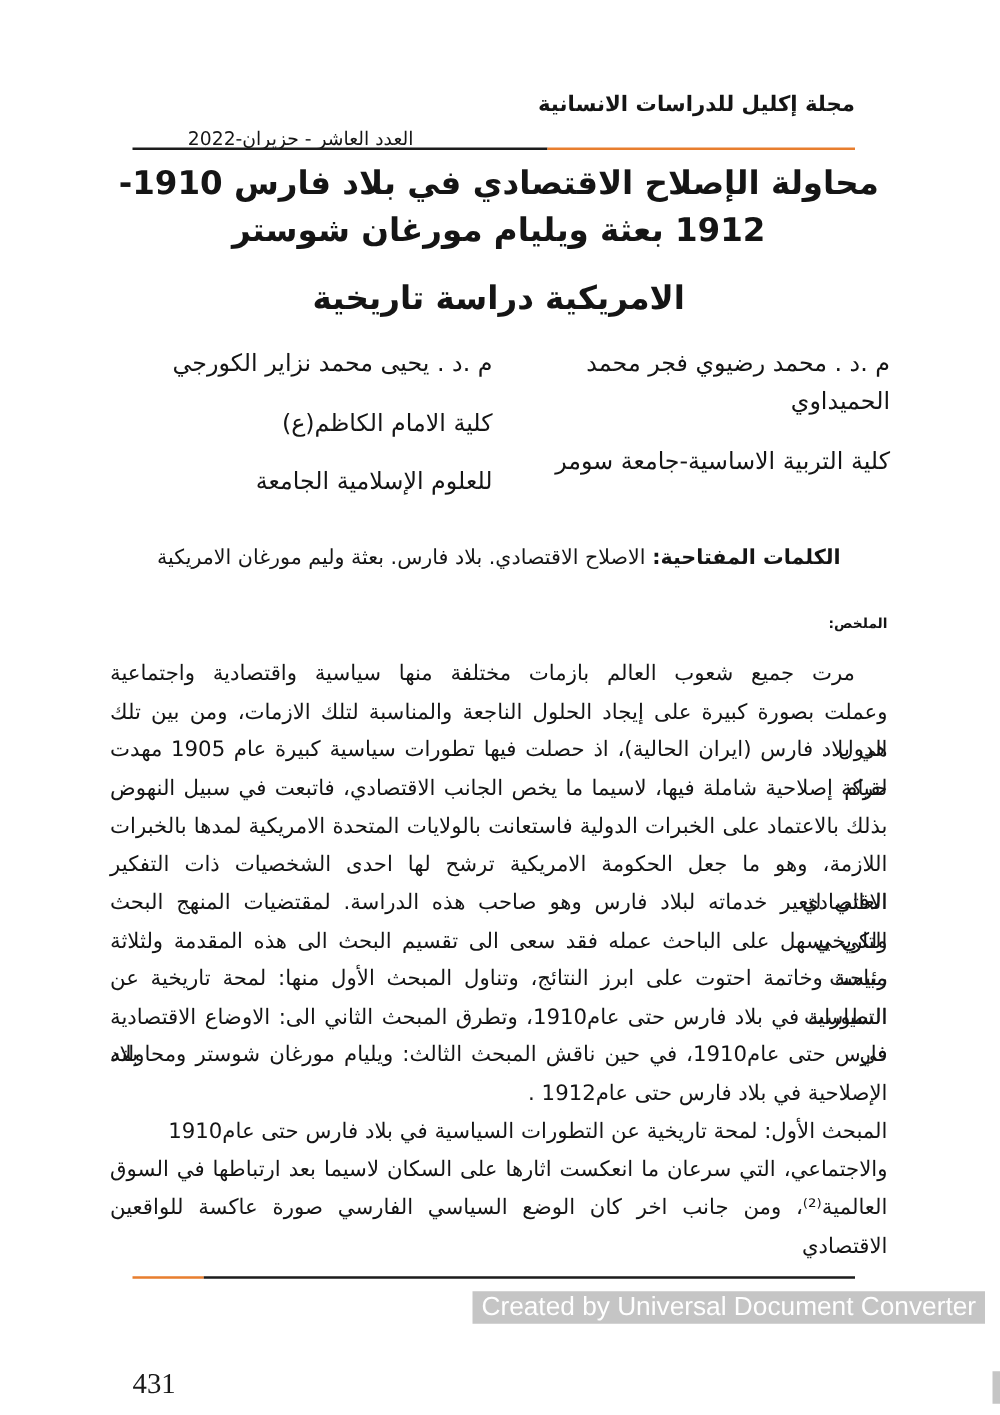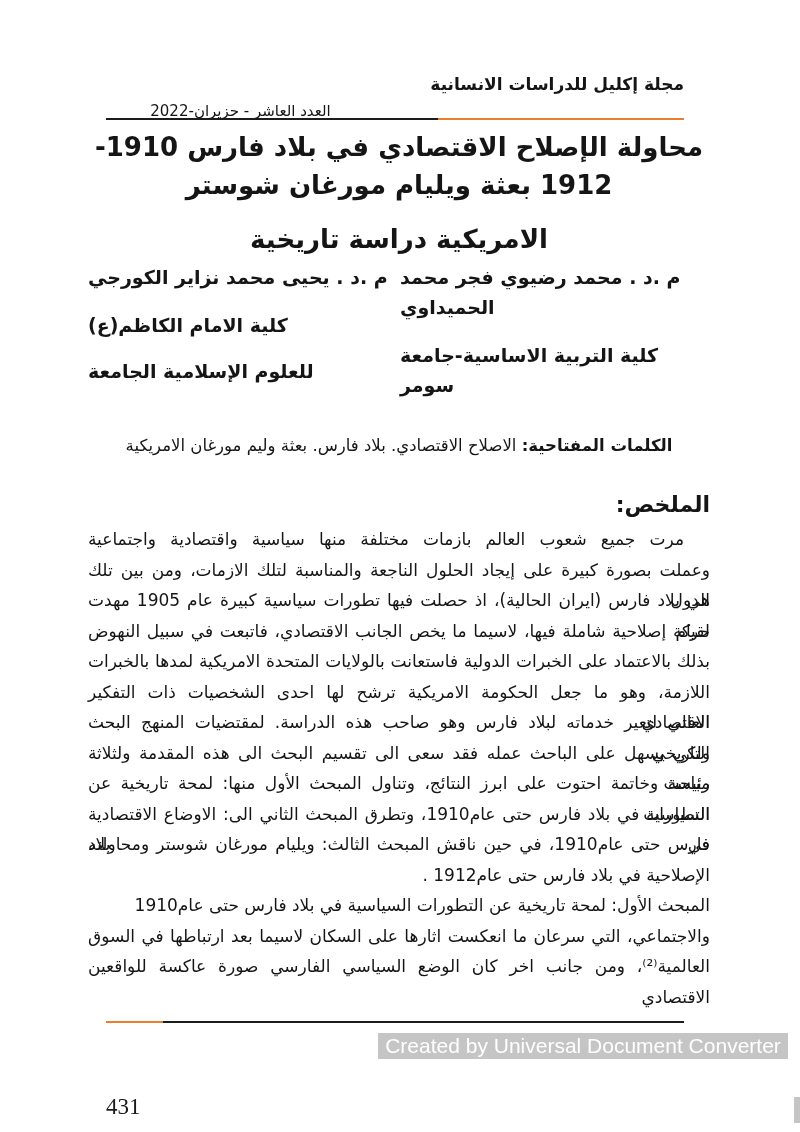--- a/index.html
+++ b/index.html
@@ -31,34 +31,34 @@
   .footer-rule .seg-orange { width: 57px; background: #e87e2e; }
   .footer-rule .seg-black { width: 521px; background: #1c1c1c; }
   
   .article-title {
     position: absolute; top: 128px; left: 88px; right: 90px;
     text-align: center; font-weight: bold; font-size: 26px; line-height: 38px;
     letter-spacing: -0.5px;
   }
   .article-title .t2 { margin-top: 16px; }
   
-  .author-col { position: absolute; top: 262px; text-align: left; font-weight: bold; font-size: 19px; line-height: 30px; }
+  .author-col { position: absolute; top: 276px; text-align: right; font-weight: normal; font-size: 19px; line-height: 30px; }
   .author-col-right { left: 400px; width: 312px; }
   .author-col-left { left: 88px; width: 306px; }
   .author-col .aff { margin-top: 18px; }
   .author-col .aff2 { margin-top: 16px; }
   
   .keywords {
     position: absolute; top: 436px; left: 88px; right: 90px;
     text-align: center; font-size: 16.5px;
   }
   .keywords .kw-label { font-weight: bold; }
   .abstract-heading {
     position: absolute; top: 492px; left: 88px; right: 90px;
-    text-align: right; font-weight: bold; font-size: 22px;
+    text-align: right; font-weight: bold; font-size: 11px;
   }
   .body-lines {
     position: absolute; top: 524px; left: 88px; right: 90px;
     font-size: 17px;
   }
   .bl { height: 30.5px; line-height: 30.5px; white-space: nowrap; }
   .jl { white-space: normal; text-align: justify; text-align-last: justify; text-justify: inter-word; }
   .last { text-align: right; text-align-last: right; }
   .ind { padding-right: 26px; }
   .ind-sm { padding-right: 8px; }

